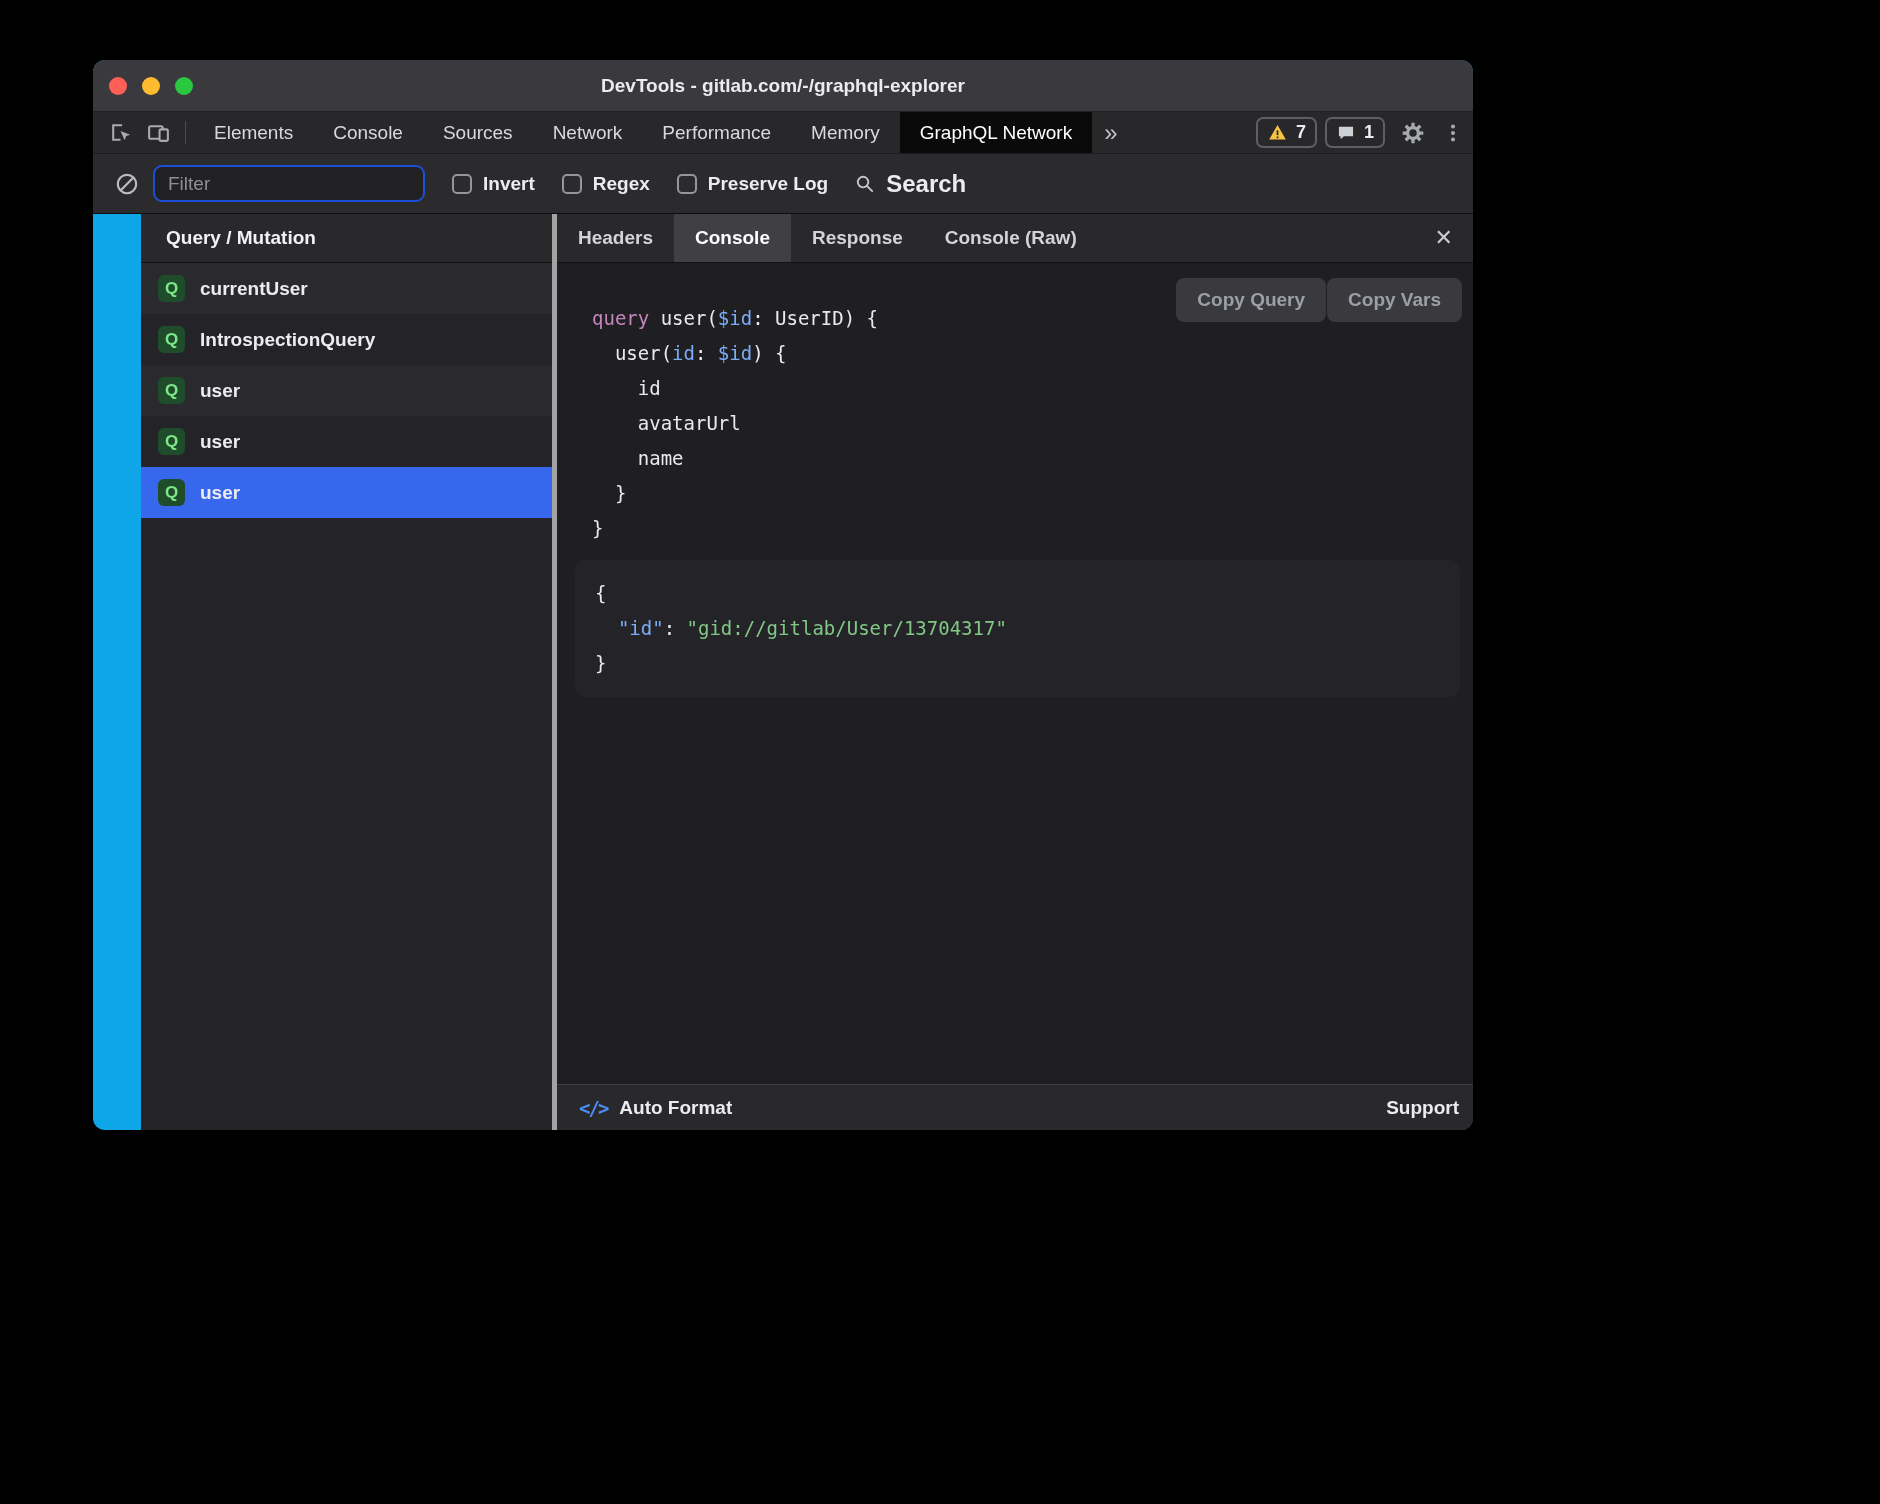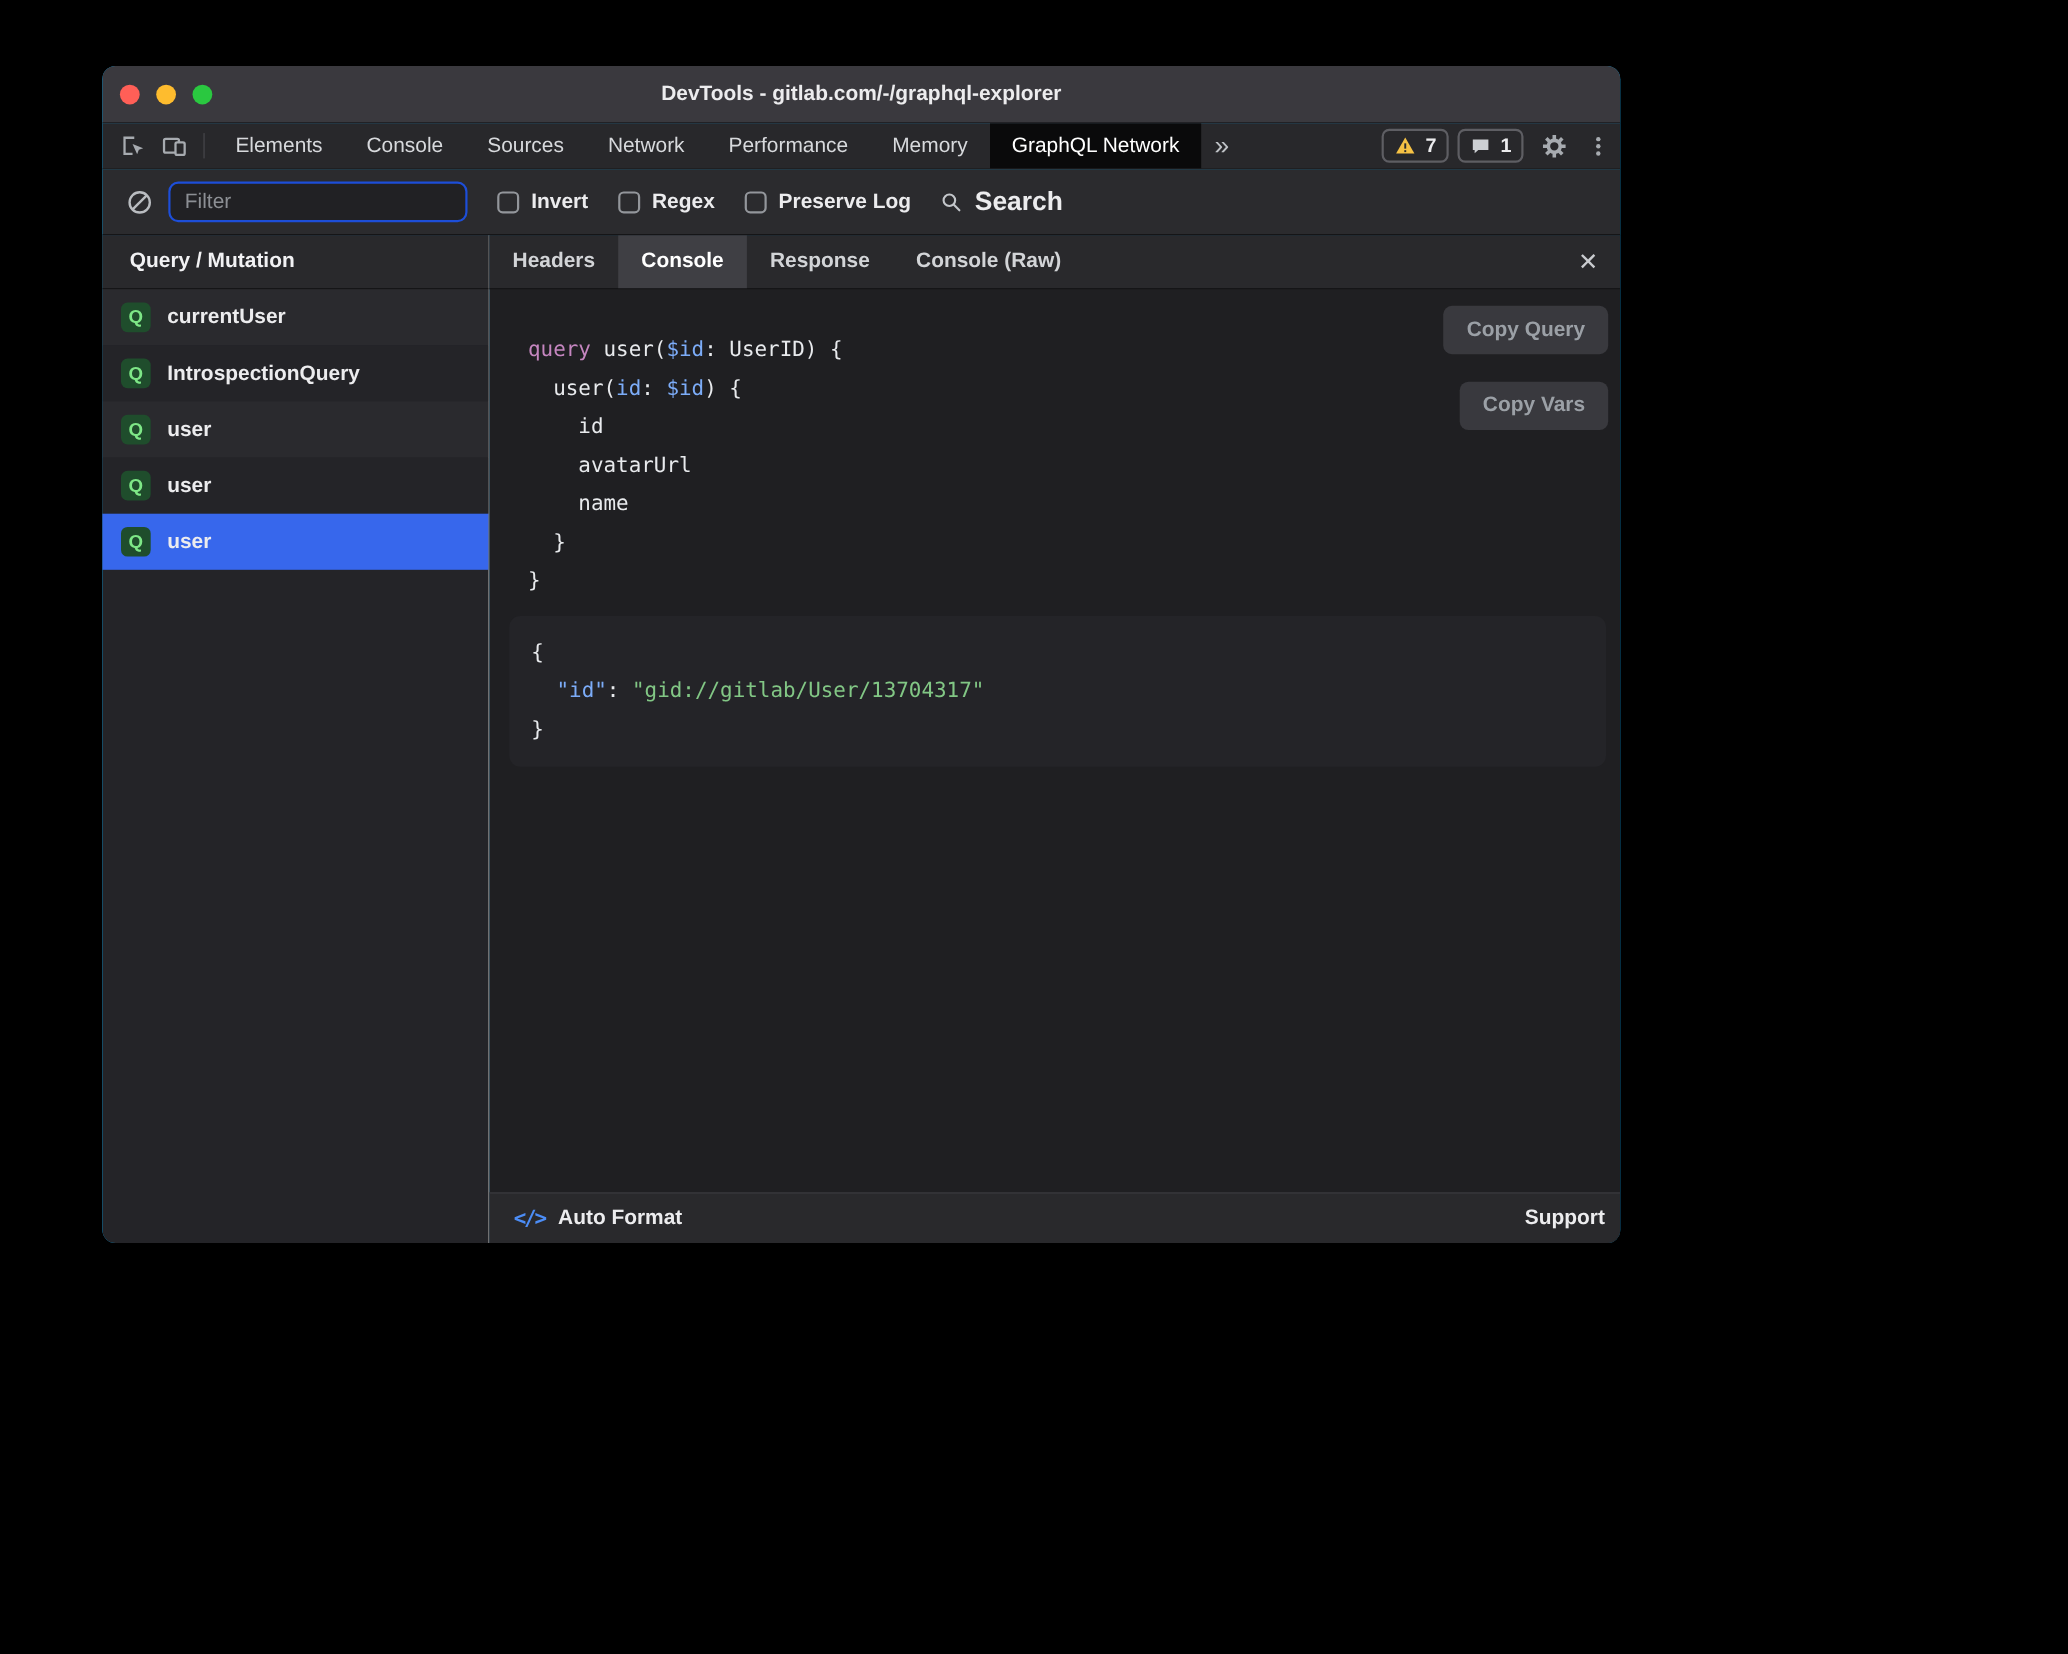--- a/index.html
+++ b/index.html
@@ -44,22 +44,22 @@
                   border: 2px solid #1d4ed8; border-radius: 9px; color: #e8eaed;
                   font-size: 19px; padding: 0 13px; outline: none; font-family: inherit; }
   .filter-input::placeholder { color: #8c8f94; }
   .chk { display: flex; align-items: center; gap: 11px; margin-left: 27px;
          font-size: 19px; font-weight: bold; color: #ececee; cursor: default; }
   .chkbox { width: 20px; height: 20px; border: 2px solid #93969b; border-radius: 5px; flex: 0 0 auto; }
   .searchctl { display: flex; align-items: center; gap: 10px; margin-left: 25px;
                font-size: 24px; font-weight: bold; color: #ececee; }
   
   .main { flex: 1; display: flex; min-height: 0; }
-  .left { width: 352px; flex: 0 0 auto; background: #242428; border-right: 1px solid #a3a3a3;
-          display: flex; flex-direction: column; }
+  .left { width: 416px; flex: 0 0 auto; background: #242428; border-right: 5px solid #a3a3a3;
+          display: flex; flex-direction: column; margin-left: 48px; }
   .left-header { height: 49px; flex: 0 0 auto; background: #29292c; border-bottom: 1px solid #111113;
                  display: flex; align-items: center; padding: 0 25px;
                  font-size: 19px; font-weight: bold; color: #f2f2f4; }
   .qrow { height: 51px; flex: 0 0 auto; display: flex; align-items: center; gap: 15px; padding: 0 17px;
           font-size: 19px; font-weight: bold; color: #ececee; }
   .qrow.r-odd { background: #2a2a2e; }
   .qrow.r-even { background: #242428; }
   .qrow.selected { background: #3767ec; }
   .qbadge { width: 27px; height: 27px; border-radius: 6px; background: #1f4d2c; color: #7ee787;
             display: flex; align-items: center; justify-content: center;
@@ -67,22 +67,22 @@
   
   .right { flex: 1; min-width: 0; display: flex; flex-direction: column; background: #1f1f22; }
   .subtabs { height: 49px; flex: 0 0 auto; background: #29292c; border-bottom: 1px solid #111113;
              display: flex; align-items: stretch; }
   .subtab { padding: 0 21px; display: flex; align-items: center;
             font-size: 19px; font-weight: bold; color: #d2d4d7; }
   .subtab.selected { background: #3f3f44; color: #fff; }
   .closebtn { margin-left: auto; align-self: center; margin-right: 20px;
               color: #caccd0; font-size: 22px; line-height: 1; }
   .detail-body { flex: 1; position: relative; padding-top: 38px; overflow: hidden; }
-  .copy-col { position: absolute; top: 15px; right: 11px; display: flex; flex-direction: column;
-              gap: 25px; align-items: flex-end; }
+  .copy-col { position: absolute; top: 15px; right: 11px; display: flex; flex-direction: row;
+              gap: 1px; align-items: flex-end; }
   .copybtn { height: 44px; padding: 0 21px; background: #39393e; border: none; border-radius: 8px;
              color: #9ba0a6; font-size: 19px; font-weight: bold; font-family: inherit; }
   .code { margin-left: 35px; font-family: "DejaVu Sans Mono", monospace;
           font-size: 19px; line-height: 35px; color: #e8eaed; }
   .cl { white-space: pre; }
   .tk-kw { color: #c586c0; }
   .tk-var { color: #7cacf8; }
   .tk-key { color: #7cacf8; }
   .tk-str { color: #82c785; }
   .vars { margin: 14px 13px 0 18px; background: #242428; border-radius: 10px; padding: 16px 20px;

